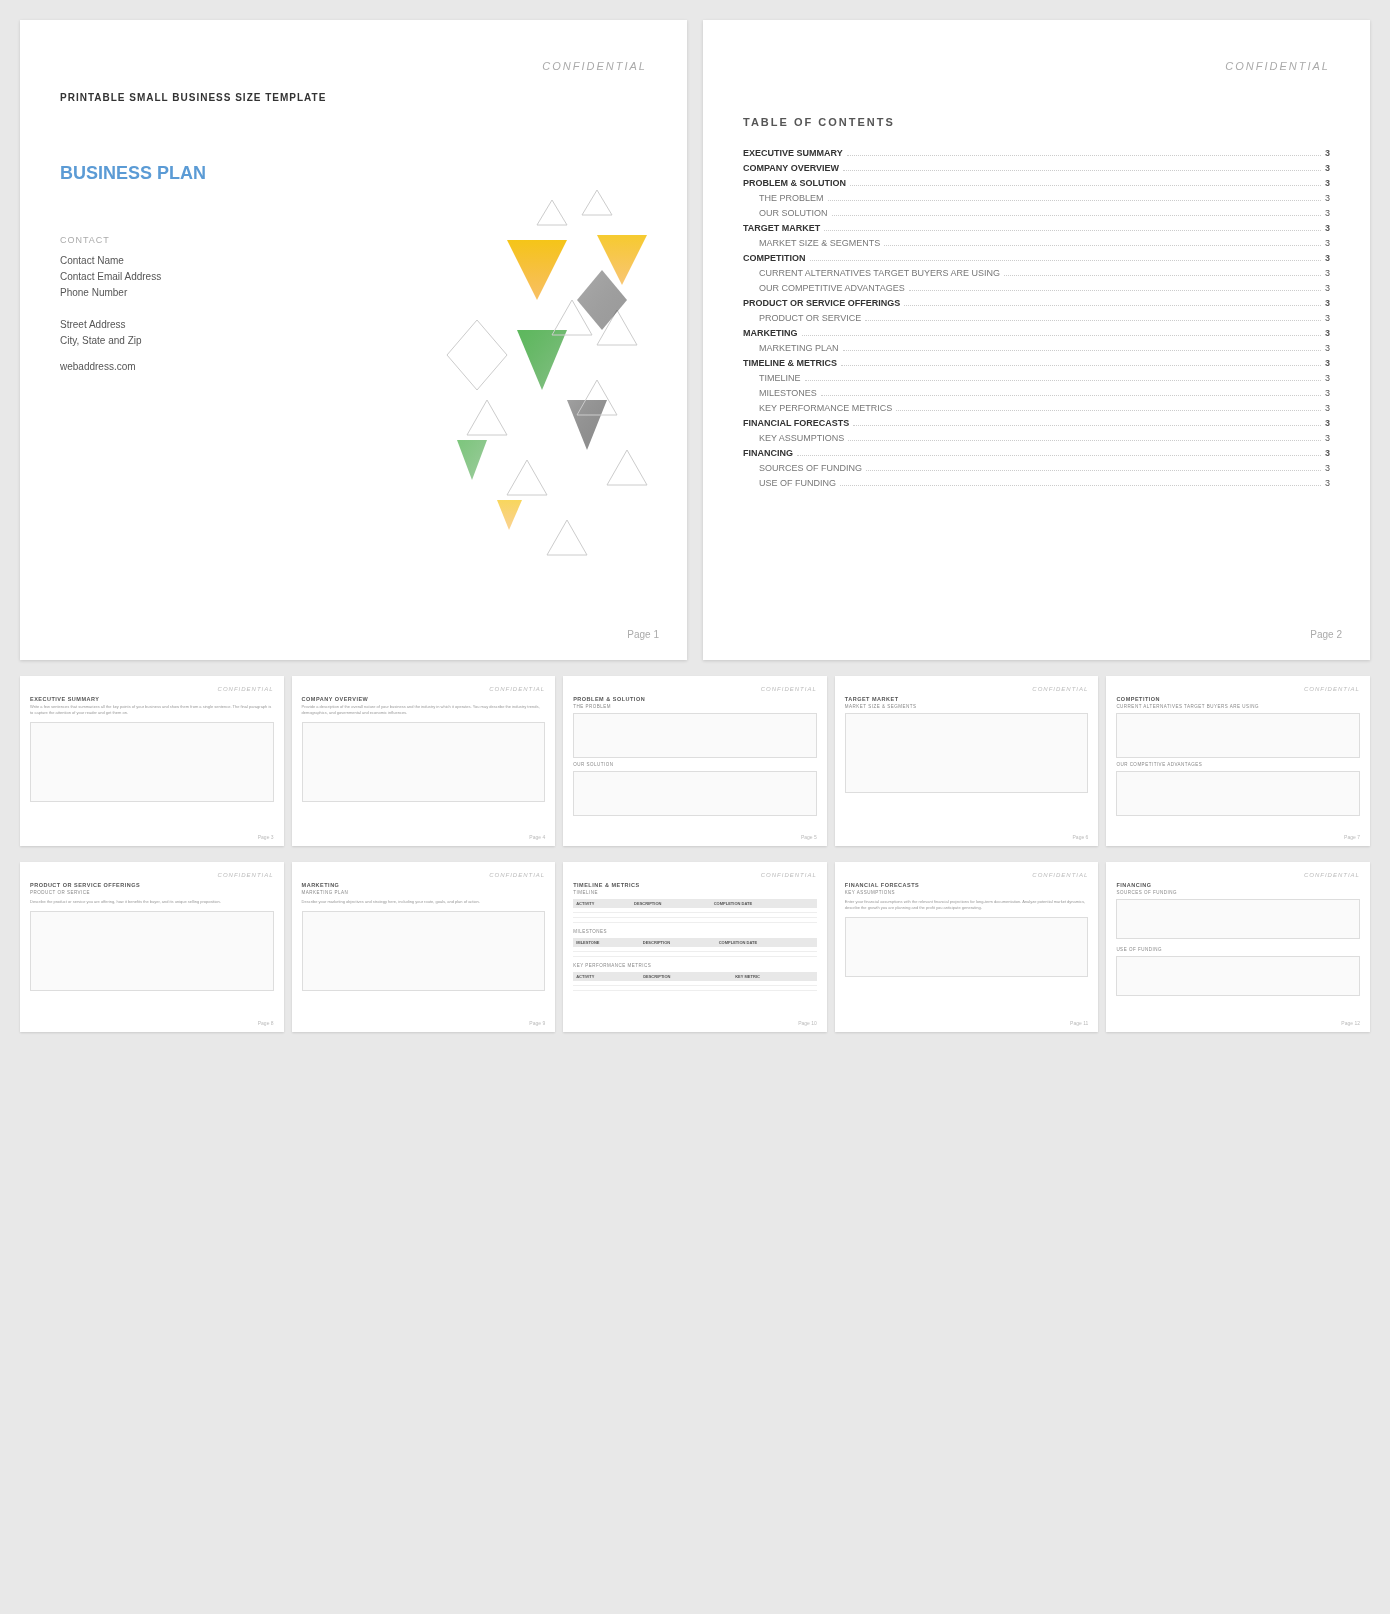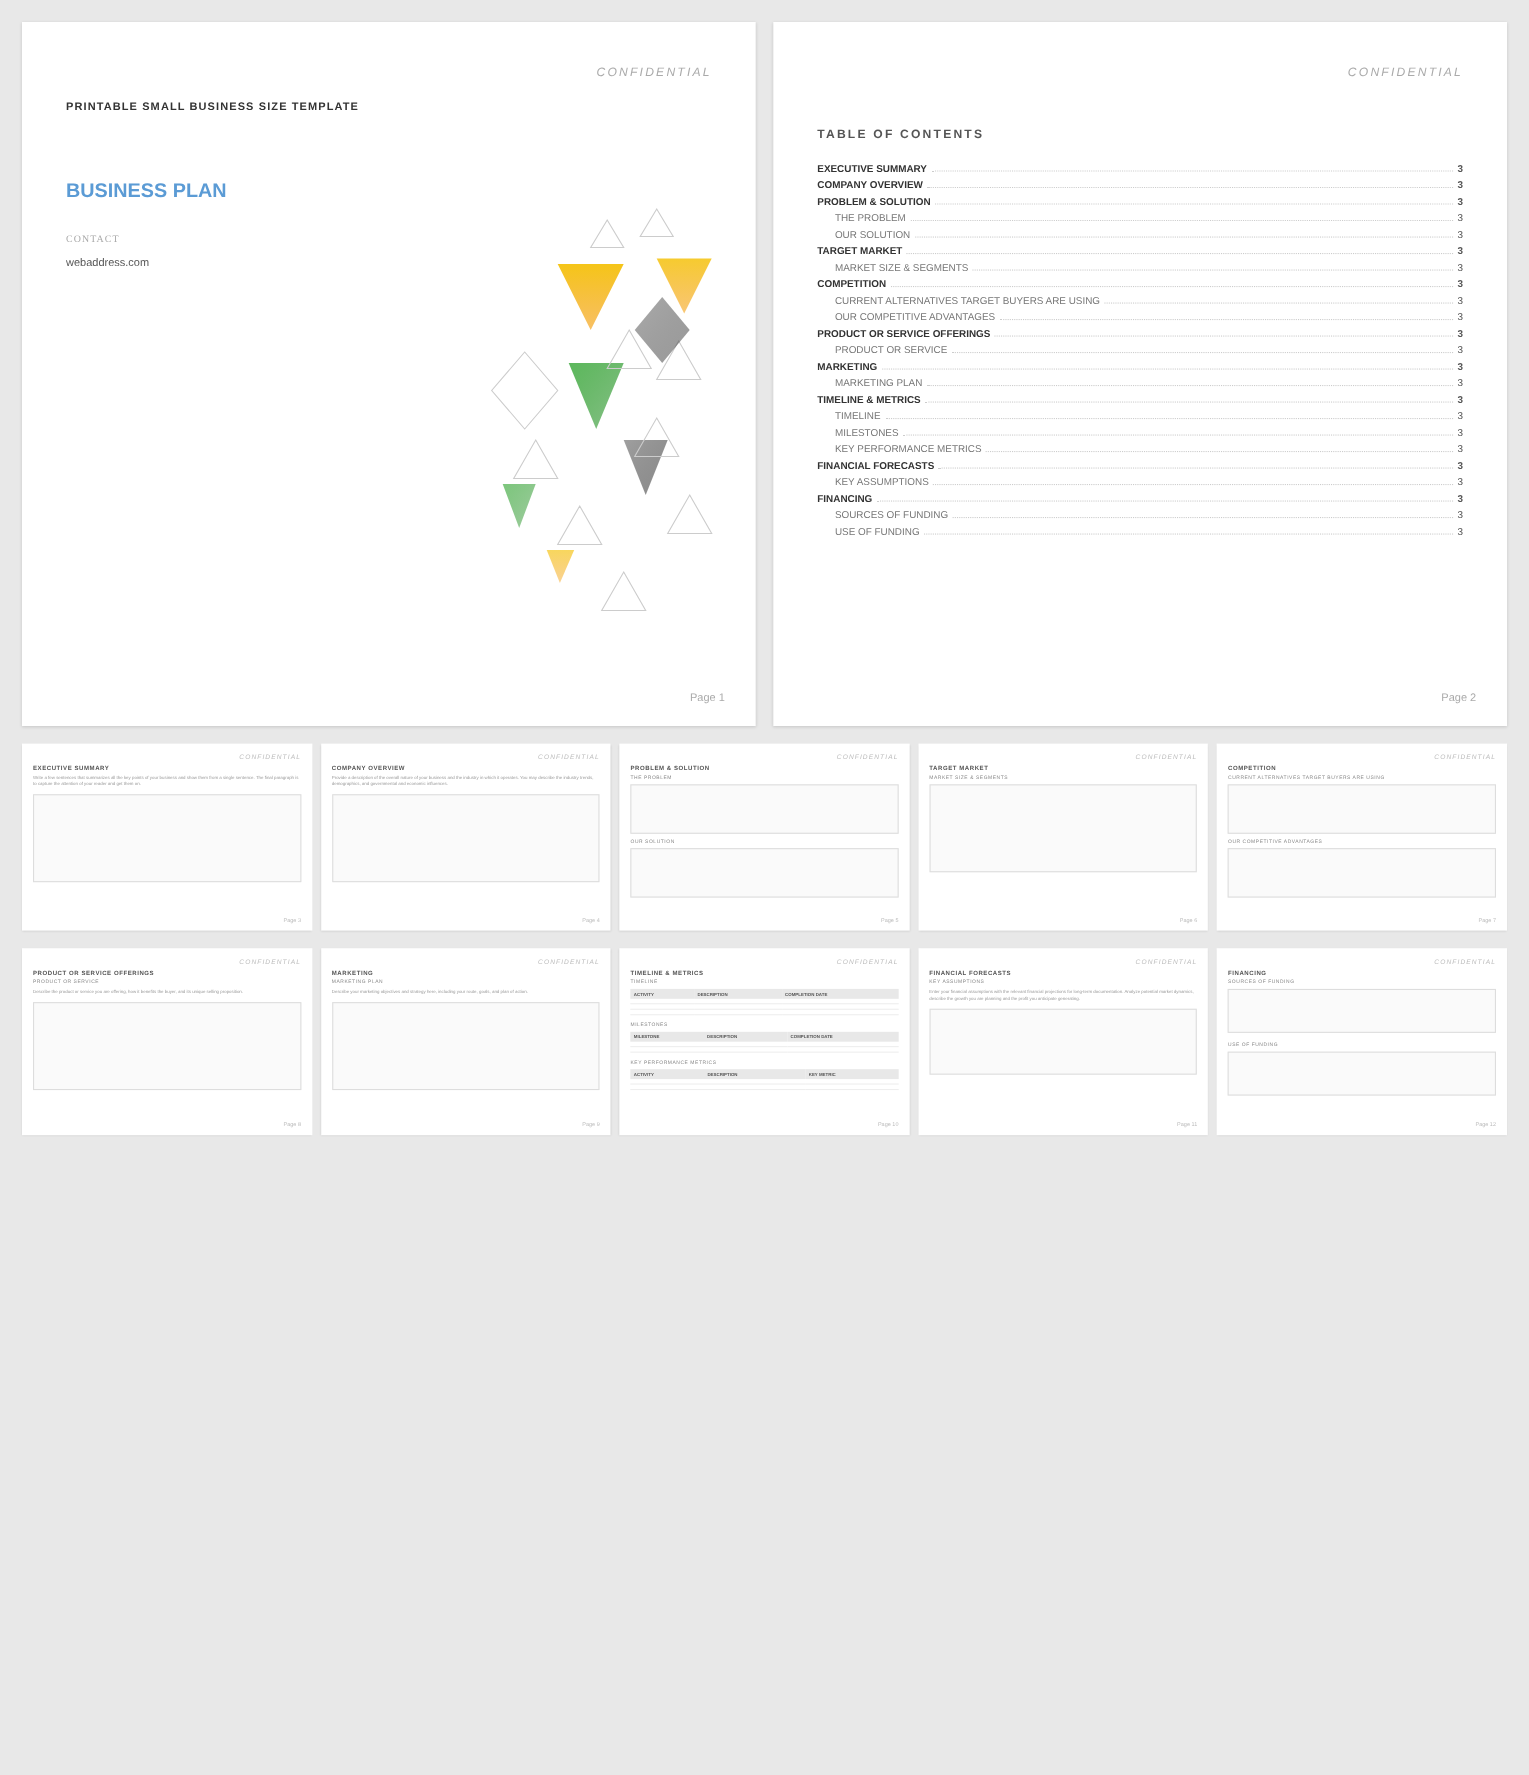--- a/index.html
+++ b/index.html
@@ -55,21 +55,21 @@
       font-weight: bold;
       color: #333;
       letter-spacing: 1px;
       margin-bottom: 8px;
     }
 
     .business-plan-label {
       font-size: 18px;
       color: #5b9bd5;
       font-weight: bold;
-      margin-bottom: 28px;
+      margin-bottom: 51px;
     }
 
     .date-section {
       margin-bottom: 40px;
     }
 
     .date-label {
       font-size: 8px;
       color: #aaa;
       letter-spacing: 1px;
@@ -83,21 +83,20 @@
 
     .contact-section {
       margin-top: 20px;
     }
 
     .contact-label {
       font-size: 9px;
       color: #aaa;
       letter-spacing: 1px;
       margin-bottom: 8px;
-      font-family: Liberation Serif, serif;
     }
 
     .contact-info {
       font-size: 10px;
       color: #555;
       line-height: 1.6;
     }
 
     .web-address {
       font-size: 10px;
@@ -260,20 +259,28 @@
 
     <div class="page-card">
       <div class="confidential-header">CONFIDENTIAL</div>
       <div class="template-label">PRINTABLE SMALL BUSINESS SIZE TEMPLATE</div>
 
       <div class="business-plan-label">BUSINESS PLAN</div>
 
 
       <div class="contact-section">
         <div class="contact-label">CONTACT</div>
+        <div class="contact-info">
+          <div>Contact Name</div>
+          <div>Contact Email Address</div>
+          <div>Phone Number</div>
+          <br>
+          <div>Street Address</div>
+          <div>City, State and Zip</div>
+        </div>
         <div class="web-address">webaddress.com</div>
       </div>
 
       <div class="shapes-container">
         <svg class="shapes" viewBox="0 0 260 430" xmlns="http://www.w3.org/2000/svg">
 
           <polygon points="155,20 170,45 140,45" fill="none" stroke="#ccc" stroke-width="1"></polygon>
           <polygon points="200,10 215,35 185,35" fill="none" stroke="#ccc" stroke-width="1"></polygon>
 
           <defs>

